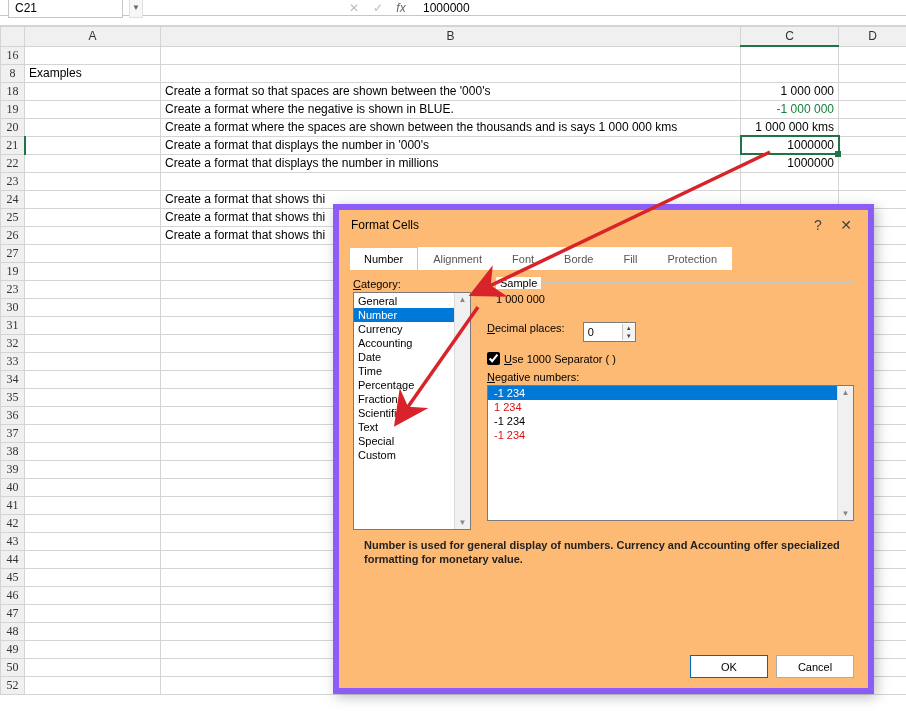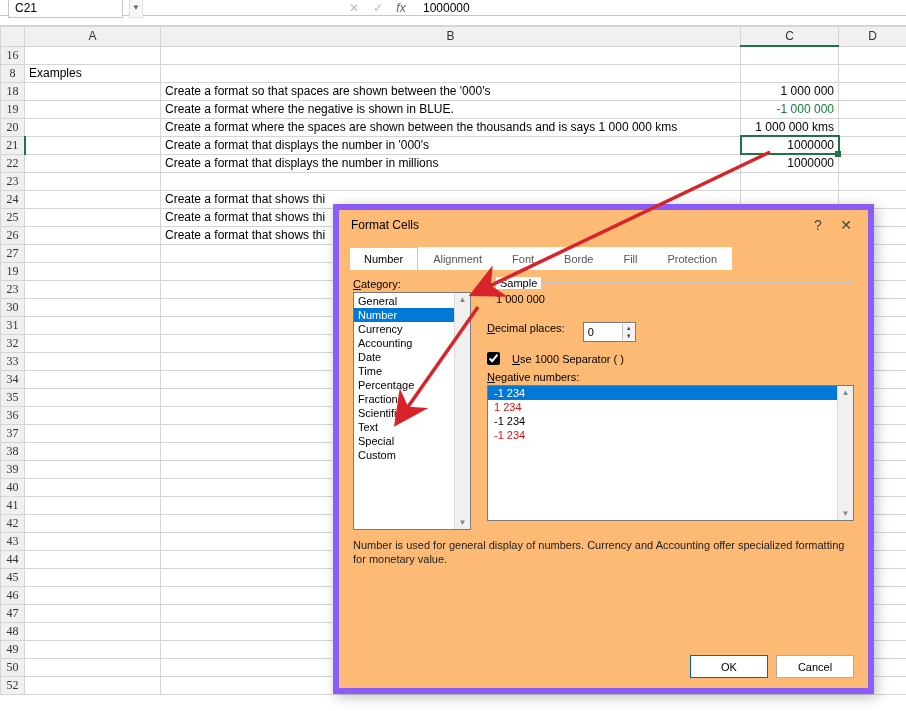--- a/index.html
+++ b/index.html
@@ -164,36 +164,36 @@
   .sample-box .val { margin-top: -8px; }
 
   .row { display: flex; align-items: flex-start; gap: 6px; margin-top: 10px; }
   .spin {
     display: flex; align-items: center; border: 1px solid #7a7a7a; height: 20px;
     background: #fff;
   }
   .spin input { border: none; width: 38px; padding: 1px 4px; font-size: 11px; font-family: inherit; }
   .spin .btns { display: flex; flex-direction: column; border-left: 1px solid #c6c6c6;}
   .spin .btns span { font-size: 6px; line-height: 8px; padding: 0 3px; color: #444; background: #f3f3f3;}
-  .chk { display: flex; align-items: center; gap: 12px; margin-top: 10px; }
+  .chk { display: flex; align-items: center; gap: 4px; margin-top: 10px; }
 
   .neglist {
     border: 1px solid #7a7a7a; margin-top: 2px; height: 136px; position: relative; background: #fff;
   }
   .neglist .sbar {
     position: absolute; right: 0; top: 0; bottom: 0; width: 16px;
     background: #f0f0f0; border-left: 1px solid #dcdcdc;
     display: flex; flex-direction: column; justify-content: space-between; align-items: center;
     color: #888; font-size: 8px; padding: 2px 0;
   }
   .neglist .n { padding: 0 6px; line-height: 14px; }
   .neglist .n.sel { background: #0078d7; color: #fff; }
   .neglist .n.red { color: #d11; }
 
-  .dlg-note { padding: 8px 14px 0 14px; color: #222; line-height: 14px;}
+  .dlg-note { padding: 8px 14px 0 25px; color: #222; line-height: 14px; font-weight: bold;}
   .dlg-footer {
     position: absolute; bottom: 10px; right: 14px; display: flex; gap: 8px; margin-left: 20px;
   }
   .btn {
     min-width: 78px; height: 23px; border: 1px solid #adadad; background: #fff;
     font-size: 11px; padding: 0 12px;
   }
   .btn.def { border: 1.6px solid #0067c0; }
 
   

